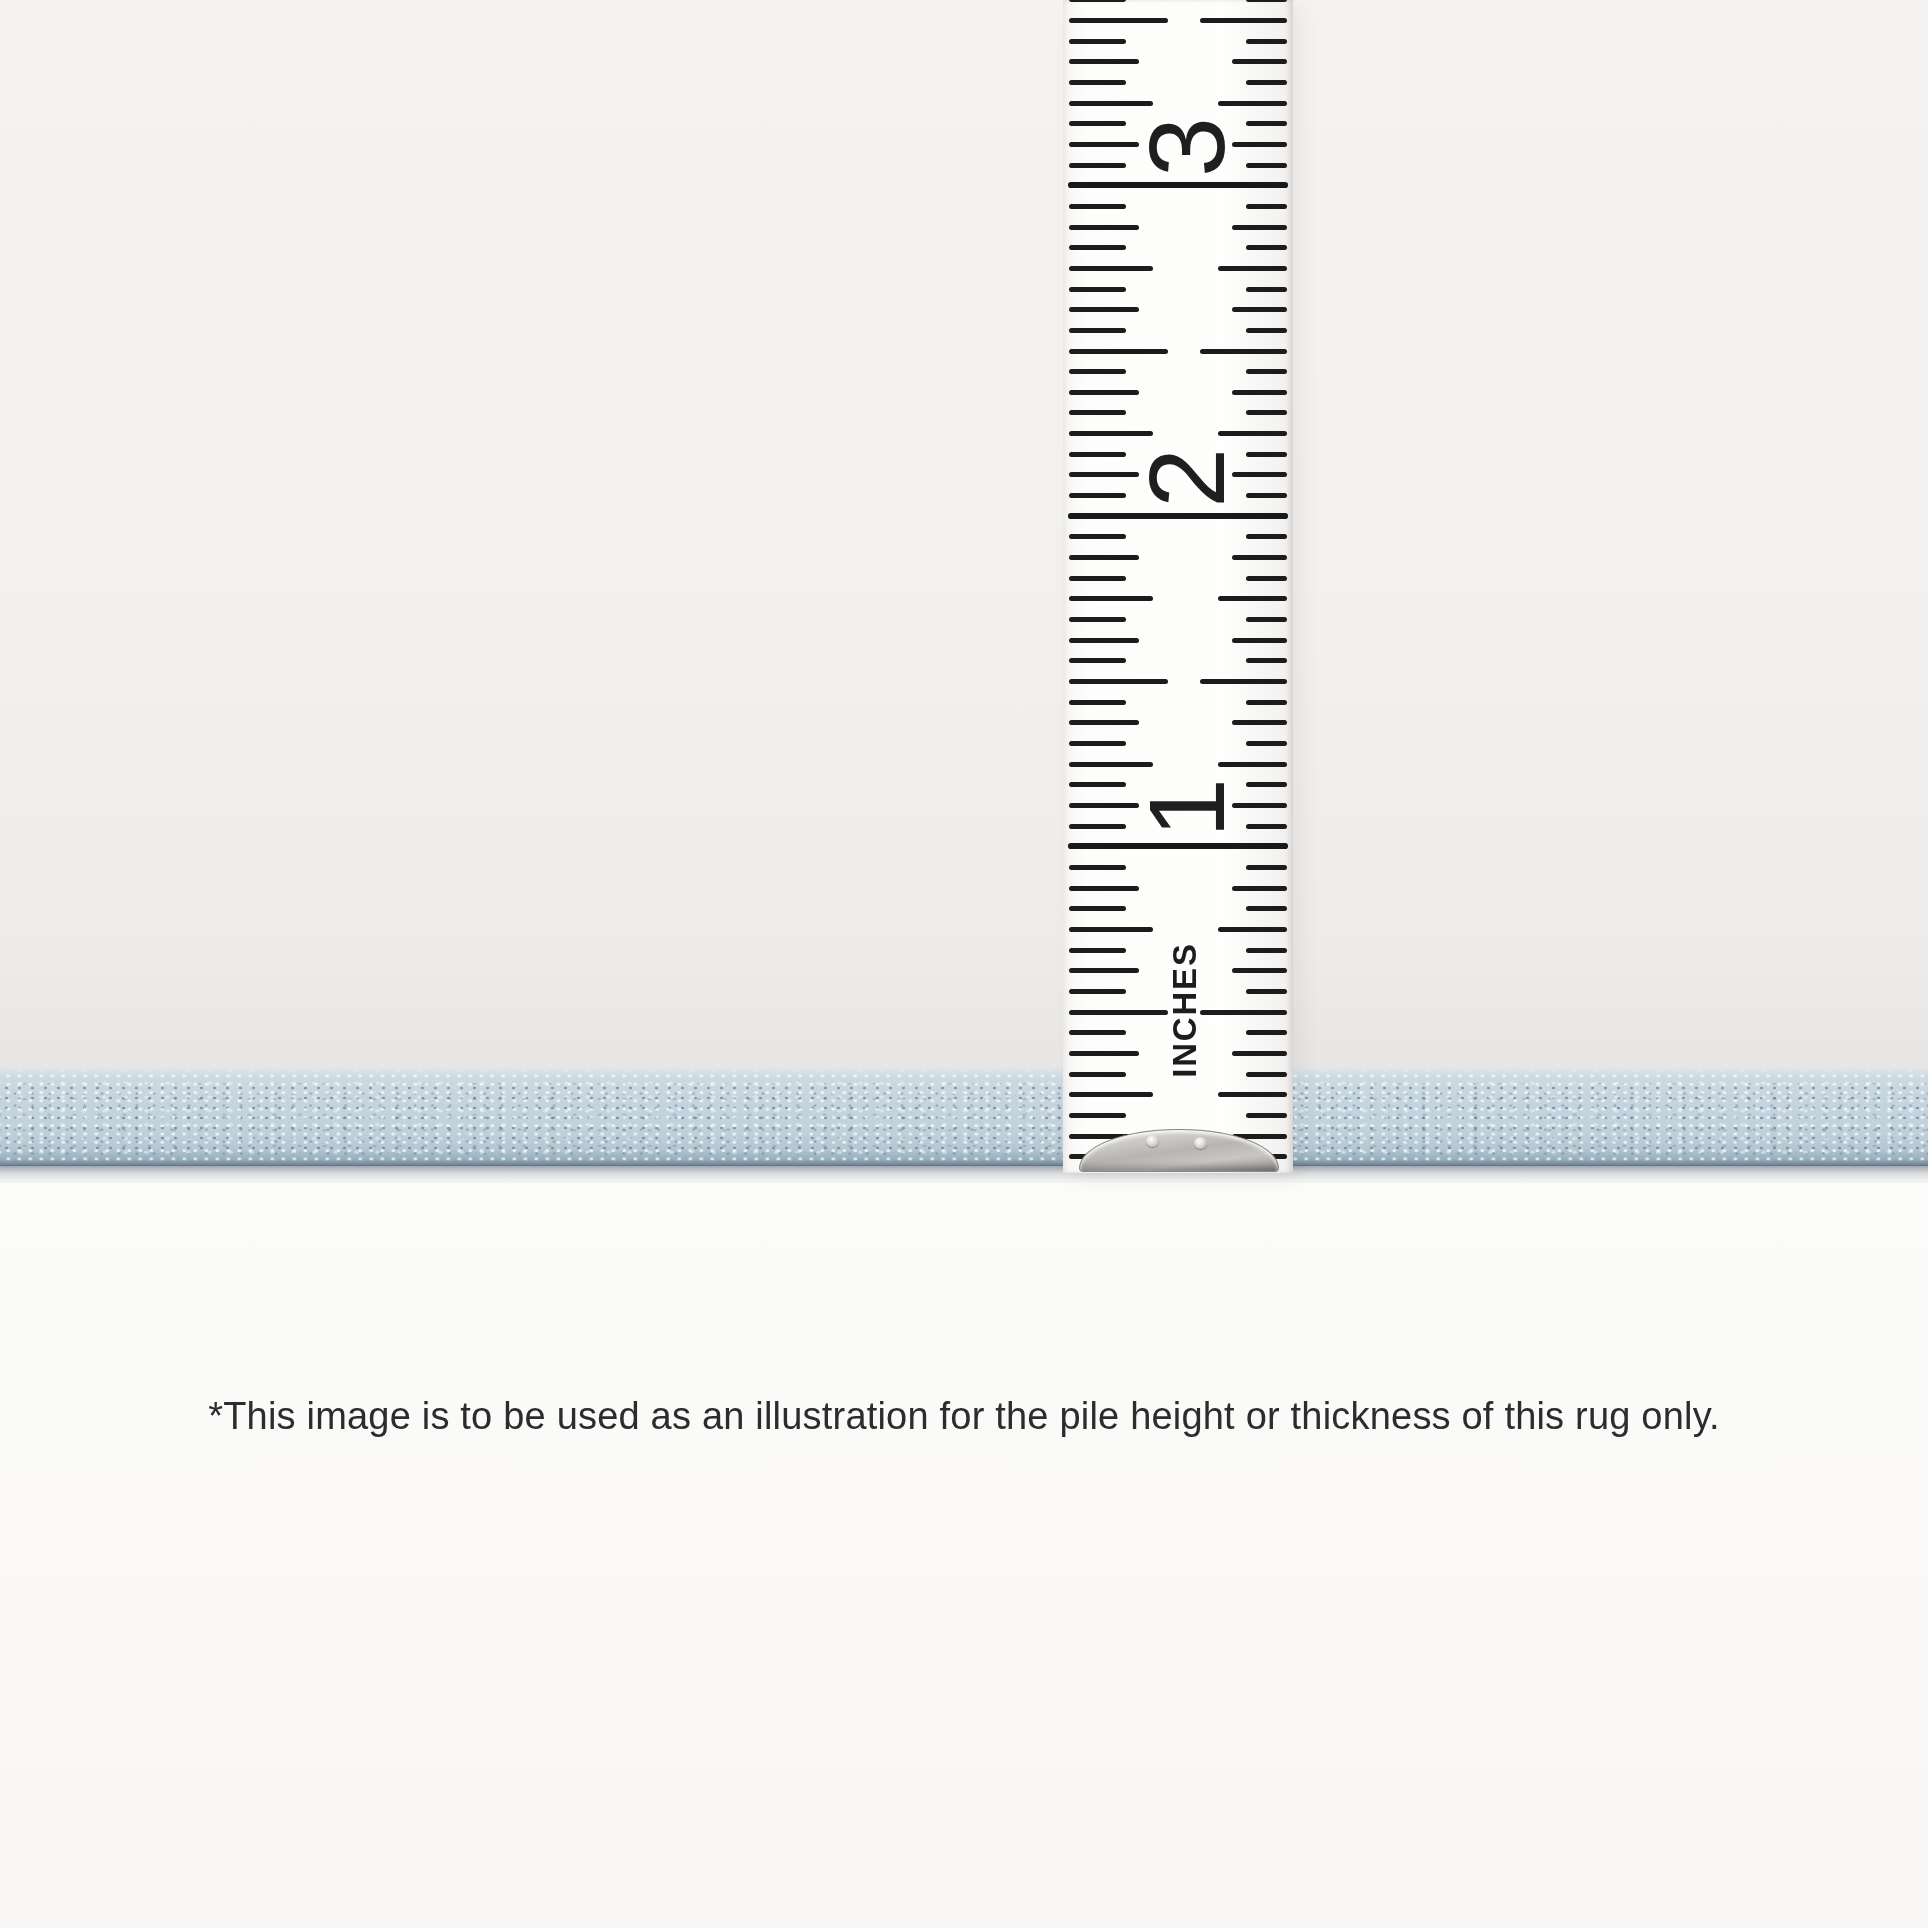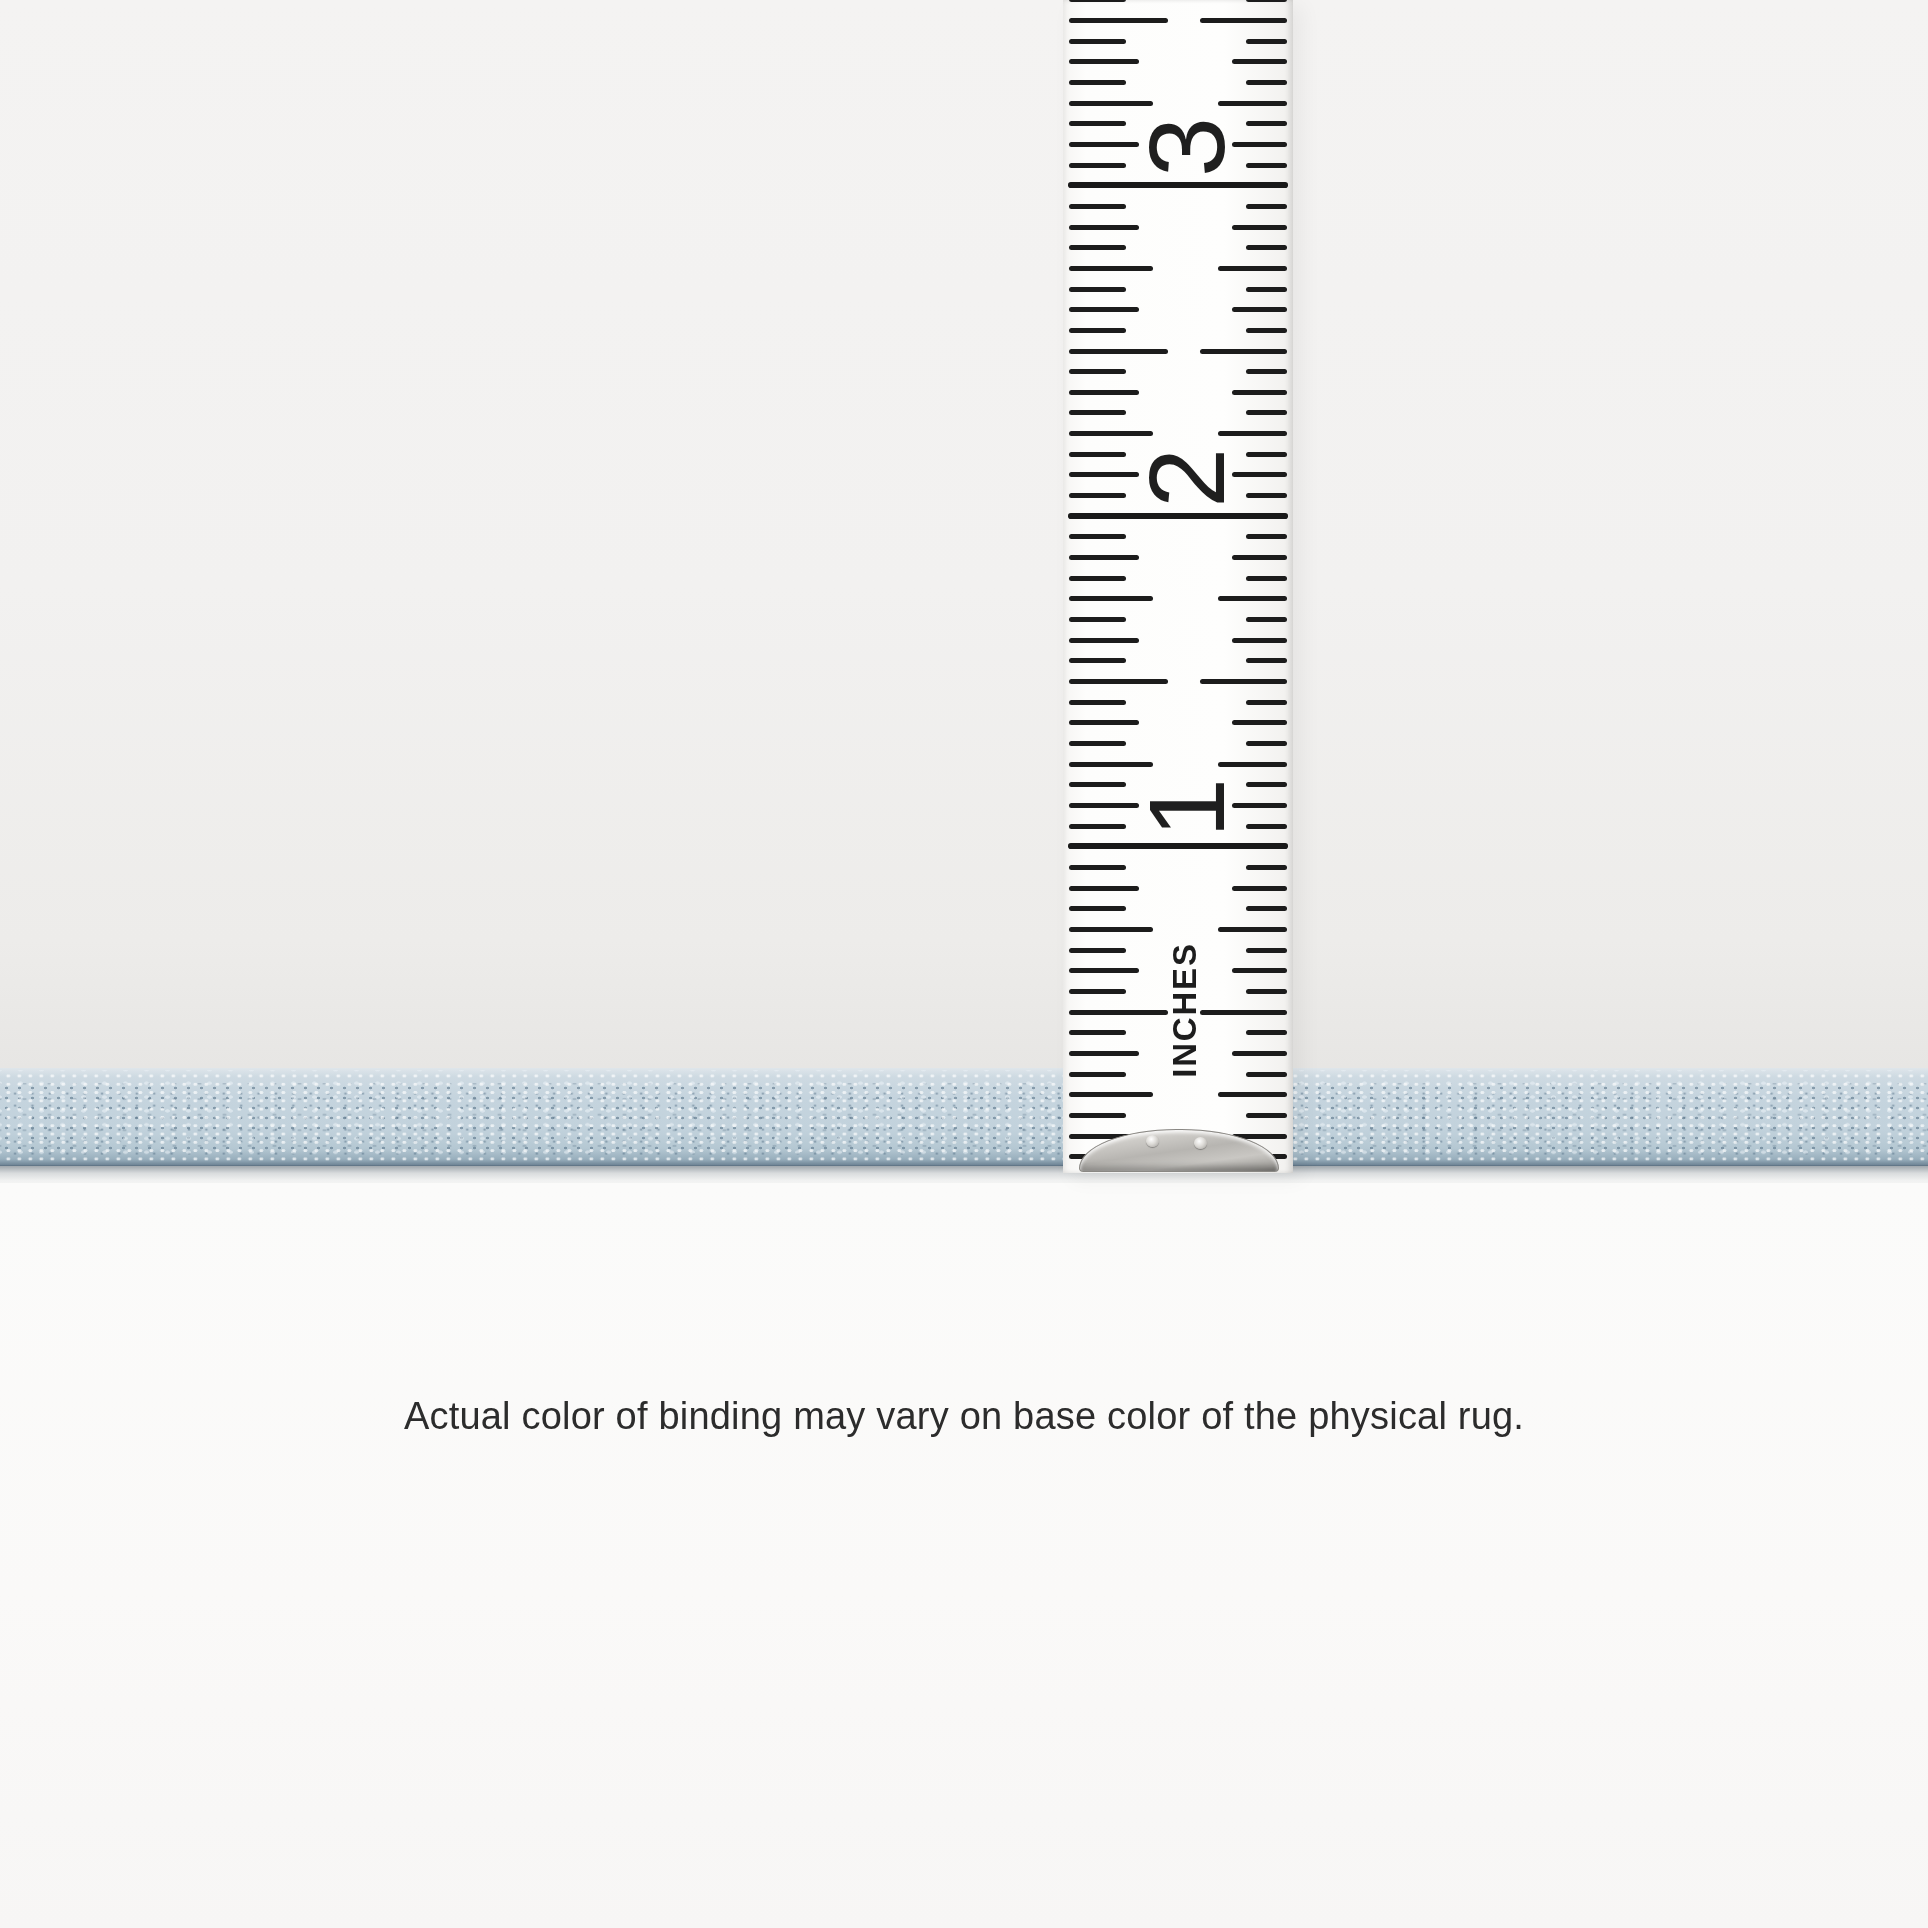--- a/index.html
+++ b/index.html
@@ -318,17 +318,17 @@
         <div class="inch-number" style="left: 124px; top: 147px;">3</div>
       </div>
     <div class="unit-label" style="left:122px; top:1010px;">INCHES</div>
     <div class="clip">
       <div class="rivet rivet-1"></div>
       <div class="rivet rivet-2"></div>
     </div>
   </div>
 
   <div class="caption">
-    <p>Actual color of binding may vary on base color of the physical rug.</p>
+    <p>*This image is to be used as an illustration for the pile height or thickness of this rug only.</p>
   </div>
 
 </div>
 
 
 </body></html>

